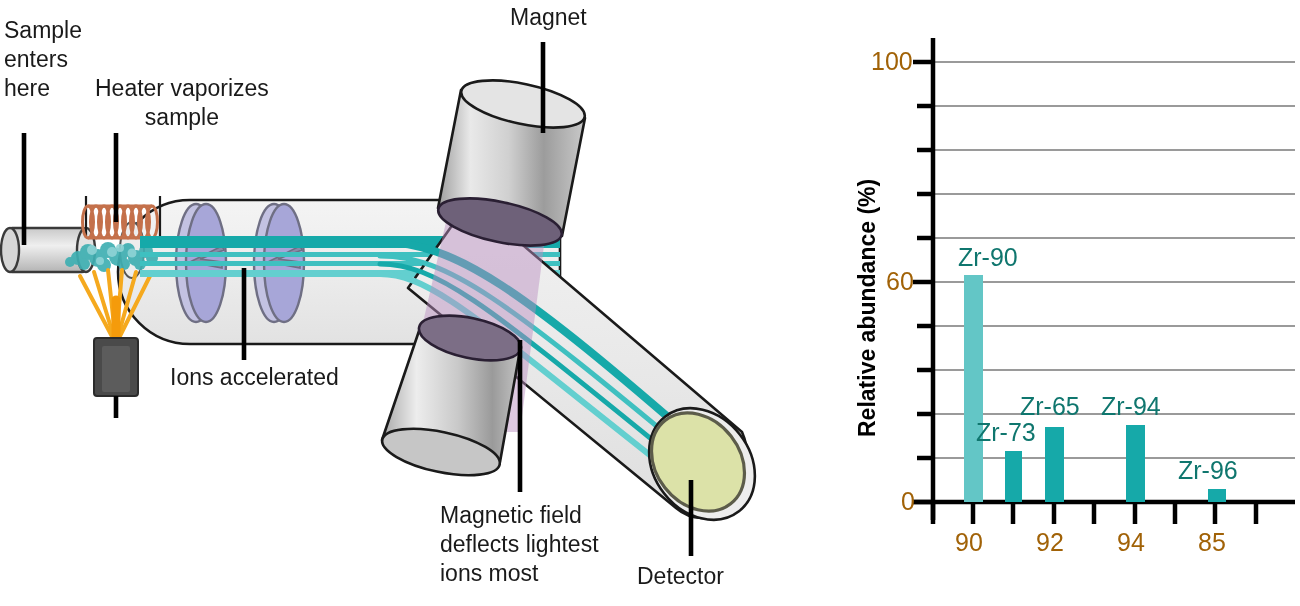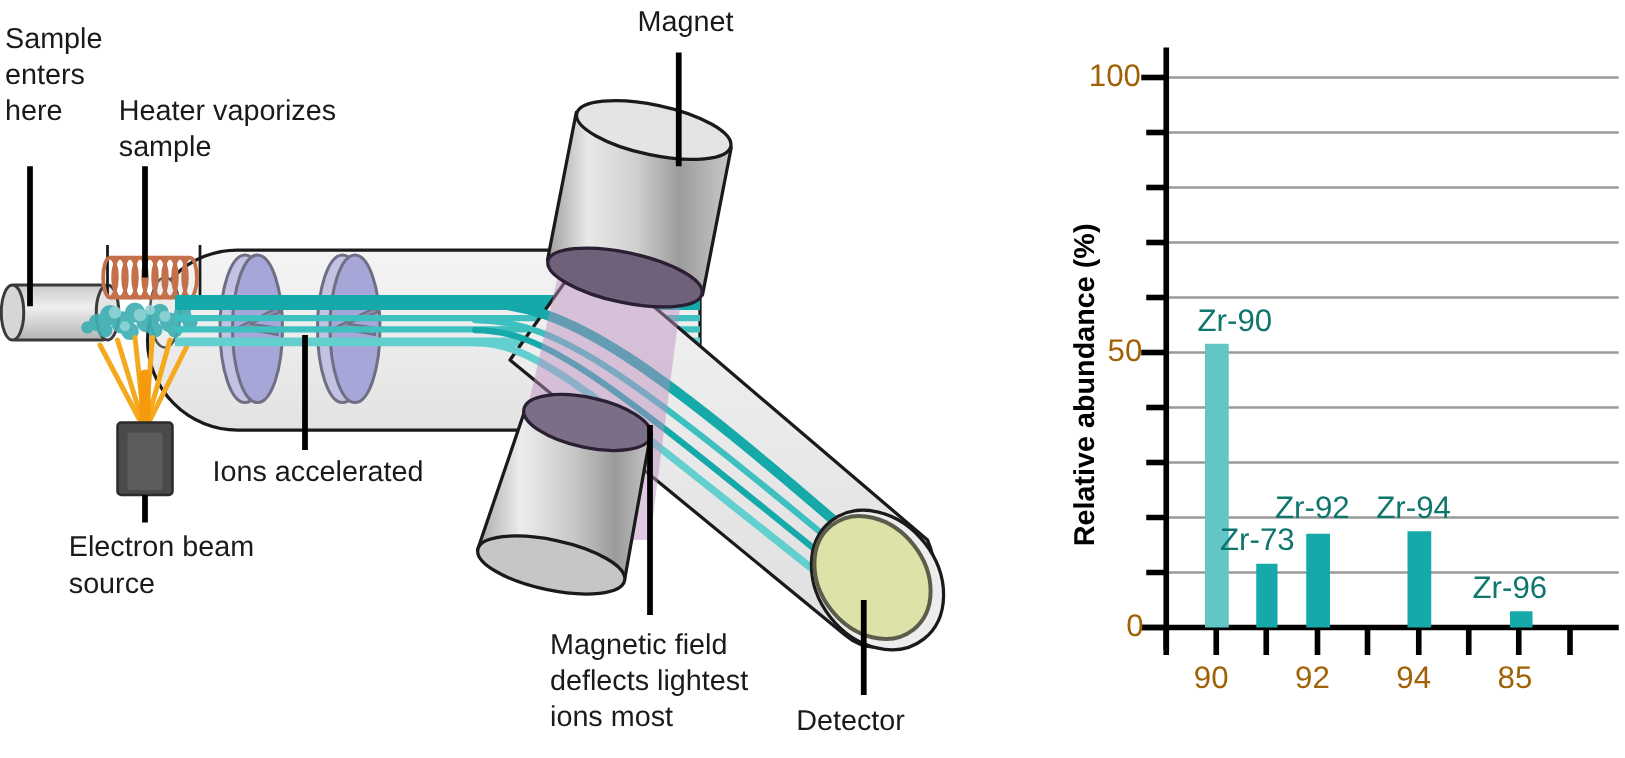--- a/index.html
+++ b/index.html
@@ -234,29 +234,27 @@
         <line x1="116" y1="396" x2="116" y2="418"></line>
         <line x1="520" y1="340" x2="520" y2="492"></line>
         <line x1="691" y1="480" x2="691" y2="556"></line>
       </g>
     </svg>
 
     <div class="diag-label" style="left:4px; top:16px;">Sample
 enters
 here</div>
 
-    <div class="diag-label" style="left:95px; top:74px;">Heater vaporizes
+    <div class="diag-label" style="left:95px; top:74px;text-align:center;">Heater vaporizes
 sample</div>
 
     <div class="diag-label" style="left:510px; top:3px;">Magnet</div>
 
     <div class="diag-label" style="left:170px; top:363px;">Ions accelerated</div>
 
-    <div class="diag-label" style="left:55px; top:423px;">Electron beam
-source</div>
 
     <div class="diag-label" style="left:440px; top:501px;">Magnetic field
 deflects lightest
 ions most</div>
 
     <div class="diag-label" style="left:637px; top:562px;">Detector</div>
   </div>
 
   <div class="panel" id="chart-panel">
 
@@ -311,29 +309,29 @@
       <g>
         <rect x="144" y="275" width="19" height="227" fill="#63C6C6"></rect>
         <rect x="185" y="451" width="17" height="51" fill="#16A9A9"></rect>
         <rect x="225" y="427" width="19" height="75" fill="#16A9A9"></rect>
         <rect x="306" y="425" width="19" height="77" fill="#16A9A9"></rect>
         <rect x="388" y="489" width="18" height="13" fill="#16A9A9"></rect>
       </g>
     </svg>
 
     <div class="chart-tick-label" style="left:51px; top:47px;">100</div>
-    <div class="chart-tick-label" style="left:66px; top:267px;">50</div>
+    <div class="chart-tick-label" style="left:66px; top:267px;">60</div>
     <div class="chart-tick-label" style="left:81px; top:487px;">0</div>
 
     <div class="chart-tick-label" style="left:135px; top:528px;">90</div>
     <div class="chart-tick-label" style="left:216px; top:528px;">92</div>
     <div class="chart-tick-label" style="left:297px; top:528px;">94</div>
     <div class="chart-tick-label" style="left:378px; top:528px;">85</div>
 
     <div class="bar-label" style="left:138px; top:243px;">Zr-90</div>
     <div class="bar-label" style="left:156px; top:418px;">Zr-73</div>
-    <div class="bar-label" style="left:200px; top:392px;">Zr-92</div>
+    <div class="bar-label" style="left:200px; top:392px;">Zr-65</div>
     <div class="bar-label" style="left:281px; top:392px;">Zr-94</div>
     <div class="bar-label" style="left:358px; top:456px;">Zr-96</div>
 
     <div class="axis-title" id="ylabel" style="left:34px; top:437px;">Relative abundance (%)</div>
   </div>
 </div>
 
 </body></html>

